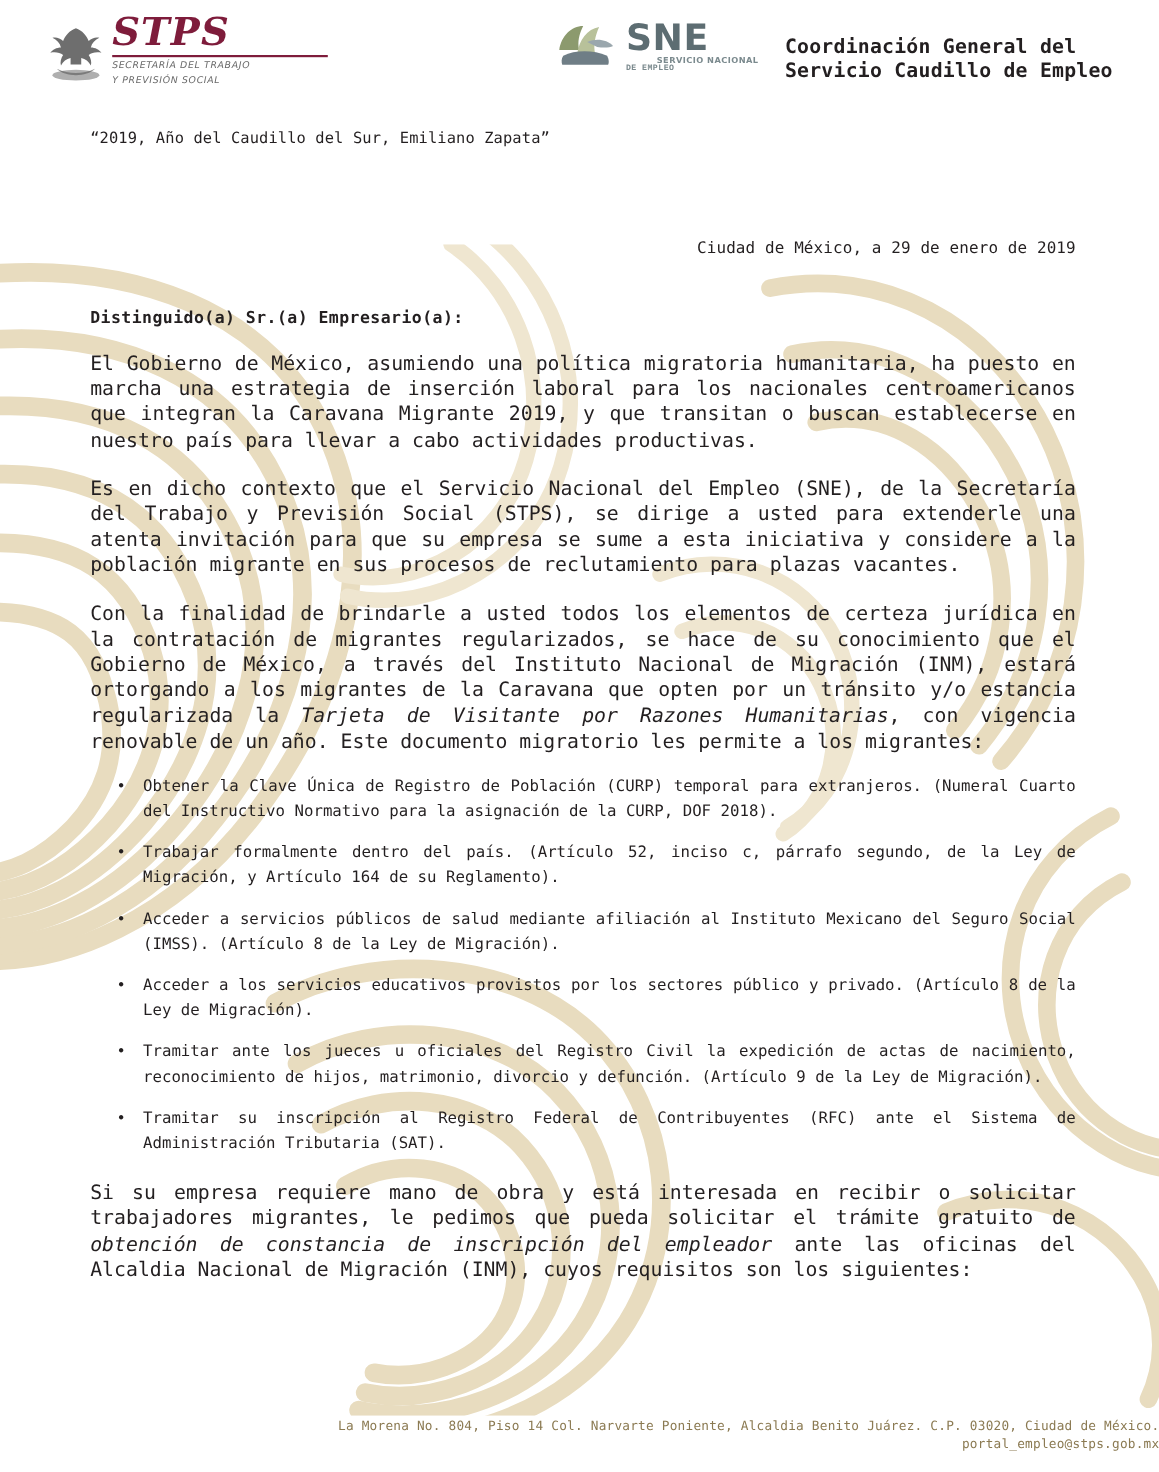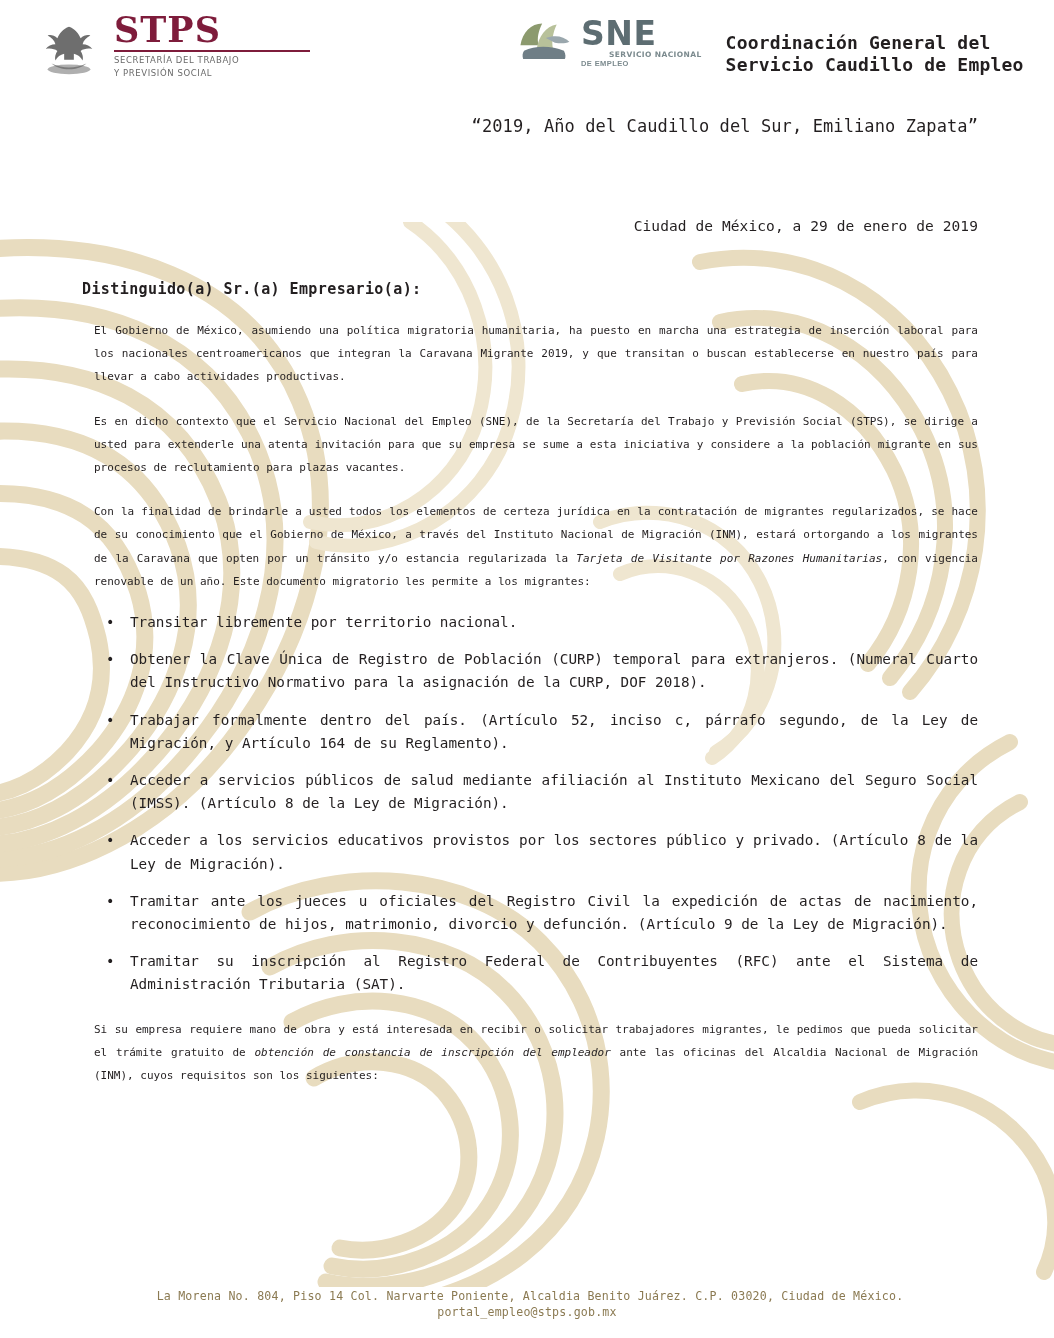--- a/index.html
+++ b/index.html
@@ -35,23 +35,24 @@
     position: relative;
     z-index: 2;
     height: 100px;
     padding: 12px 30px 0 30px;
     box-sizing: border-box;
     display: flex;
     align-items: flex-start;
   }
   .logo-stps {
     display: flex;
-    align-items: flex-end;
-    gap: 14px;
+    align-items: center;
+    gap: 2px;
     margin-left: 8px;
+    font-style: italic;
   }
   .eagle {
     width: 62px;
     height: 62px;
     margin-top: 2px;
   }
   .stps-text .stps-word {
     font-family: "DejaVu Serif", "Liberation Serif", serif;
     font-weight: bold;
     font-size: 35px;
@@ -93,21 +94,21 @@
   .sne-text .sne-sub1 {
     font-family: "DejaVu Sans", "Liberation Sans", sans-serif;
     font-size: 7.5px;
     font-weight: bold;
     letter-spacing: 0.4px;
     color: #7b8a8e;
     line-height: 9px;
     margin-left: 28px;
   }
   .sne-text .sne-sub2 {
-    font-family: Liberation Sans, sans-serif;
+    font-family: Liberation Mono, monospace;
     font-size: 7.5px;
     font-weight: bold;
     letter-spacing: 0.4px;
     color: #7b8a8e;
     line-height: 9px;
   }
 
   .coord {
     margin-left: 24px;
     margin-top: 20px;
@@ -120,45 +121,45 @@
   }
 
   
   .content {
     position: relative;
     z-index: 2;
     padding: 0 76px 0 82px;
     box-sizing: border-box;
   }
   .lema {
-    text-align: right;
-    font-size: 17px;
+    text-align: left;
+    font-size: 14px;
     line-height: 20px;
     margin-top: 16px;
     padding-right: 0px;
     letter-spacing: 0.1px;
   }
   .place-date {
     text-align: right;
     font-size: 14.5px;
     line-height: 20px;
     margin-top: 80px;
     letter-spacing: 0.1px;
   }
   .salutation {
     font-weight: bold;
     font-size: 15px;
     margin-top: 44px;
     letter-spacing: 0.4px;
   }
   p.para {
     text-align: justify;
-    font-size: 11px;
+    font-size: 18px;
     line-height: 23.2px;
-    margin: 21px 0 0 12px;
+    margin: 21px 0 0 0;
     letter-spacing: 0px;
   }
   .bullets {
     margin: 18px 0 0 0;
     padding: 0;
     list-style: none;
   }
   .bullets li {
     position: relative;
     text-align: justify;
@@ -176,21 +177,21 @@
   }
   .last-para { margin-top: 20px; }
   em.it { font-style: italic; }
 
   
   .footer {
     position: absolute;
     left: 0;
     bottom: 18px;
     width: 1054px;
-    text-align: center;
+    text-align: right;
     z-index: 3;
     color: #8b7a52;
     font-size: 11.6px;
     line-height: 16px;
     letter-spacing: 0.2px;
   }
   .footer .line1 { padding-left: 6px; }
   .footer .mail { }
 </style>
 </head>
@@ -277,21 +278,20 @@
 
     <div class="salutation">Distinguido(a) Sr.(a) Empresario(a):</div>
 
     <p class="para">El Gobierno de México, asumiendo una política migratoria humanitaria, ha puesto en marcha una estrategia de inserción laboral para los nacionales centroamericanos que integran la Caravana Migrante 2019, y que transitan o buscan establecerse en nuestro país para llevar a cabo actividades productivas.</p>
 
     <p class="para">Es en dicho contexto que el Servicio Nacional del Empleo (SNE), de la Secretaría del Trabajo y Previsión Social (STPS), se dirige a usted para extenderle una atenta invitación para que su empresa se sume a esta iniciativa y considere a la población migrante en sus procesos de reclutamiento para plazas vacantes.</p>
 
     <p class="para"><span>Con la finalidad de brindarle a usted todos los elementos de certeza jurídica en la contratación de migrantes regularizados, se hace de su conocimiento que el Gobierno de México, a través del Instituto Nacional de Migración (INM), estará ortorgando a los migrantes de la Caravana que opten por un tránsito y/o estancia regularizada la </span><em class="it">Tarjeta de Visitante por Razones Humanitarias</em><span>, con vigencia renovable de un año. Este documento migratorio les permite a los migrantes:</span></p>
 
     <ul class="bullets">
-      <li>Transitar libremente por territorio nacional.</li>
       <li>Obtener la Clave Única de Registro de Población (CURP) temporal para extranjeros. (Numeral Cuarto del Instructivo Normativo para la asignación de la CURP, DOF 2018).</li>
       <li>Trabajar formalmente dentro del país. (Artículo 52, inciso c, párrafo segundo, de la Ley de Migración, y Artículo 164 de su Reglamento).</li>
       <li>Acceder a servicios públicos de salud mediante afiliación al Instituto Mexicano del Seguro Social (IMSS). (Artículo 8 de la Ley de Migración).</li>
       <li>Acceder a los servicios educativos provistos por los sectores público y privado. (Artículo 8 de la Ley de Migración).</li>
       <li>Tramitar ante los jueces u oficiales del Registro Civil la expedición de actas de nacimiento, reconocimiento de hijos, matrimonio, divorcio y defunción. (Artículo 9 de la Ley de Migración).</li>
       <li>Tramitar su inscripción al Registro Federal de Contribuyentes (RFC) ante el Sistema de Administración Tributaria (SAT).</li>
     </ul>
 
     <p class="para last-para"><span>Si su empresa requiere mano de obra y está interesada en recibir o solicitar trabajadores migrantes, le pedimos que pueda solicitar el trámite gratuito de </span><em class="it">obtención de constancia de inscripción del empleador</em><span> ante las oficinas del Alcaldia Nacional de Migración (INM), cuyos requisitos son los siguientes:</span></p>
   </div>

